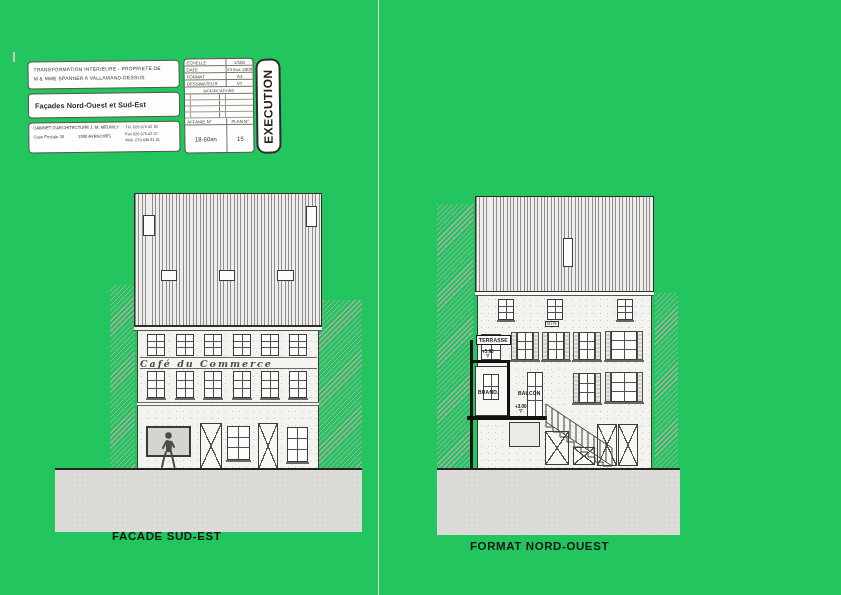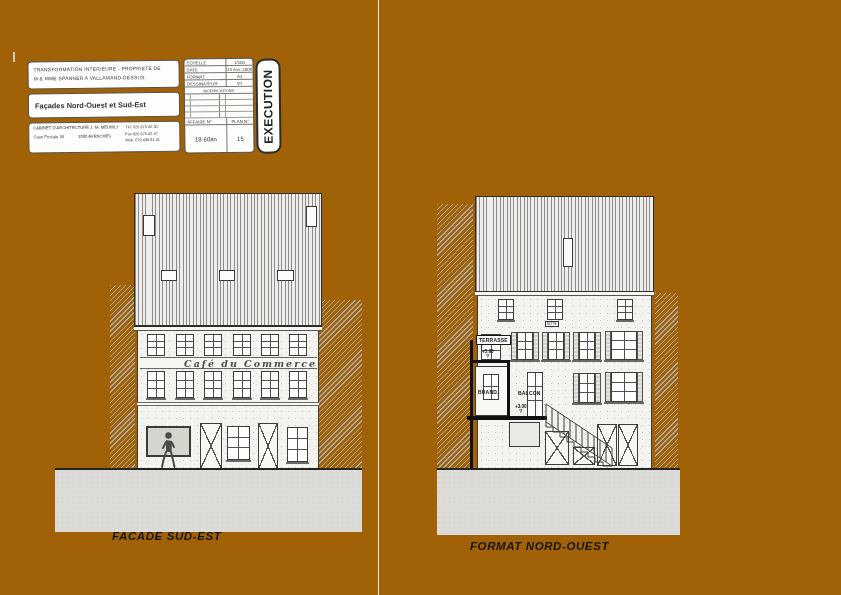--- a/index.html
+++ b/index.html
@@ -1,16 +1,16 @@
 <!DOCTYPE html>
 <html><head>
 <meta charset="utf-8">
 <style>
   html,body{margin:0;padding:0;background:#e9e9e7;}
-  #sheet{position:relative;width:841px;height:595px;background:#a16207;overflow:hidden;
+  #sheet{position:relative;width:841px;height:595px;background:#22c55e;overflow:hidden;
          font-family:"Liberation Sans",sans-serif;color:#2e2e2e;}
   .a{position:absolute;}
   .fold{background:#ededea;}
   
   .tb{position:absolute;left:24px;top:56px;width:258px;height:102px;transform:rotate(-0.7deg);}
   .tbx{position:absolute;border:1px solid #55534f;border-radius:4px;background:#fdfdfb;box-sizing:border-box;}
   .tb-proj{left:4px;top:4px;width:152px;height:28px;padding:3px 5px;font-size:4.9px;letter-spacing:.25px;line-height:1.9;color:#3a3936;}
   .tb-title{left:4px;top:36px;width:152px;height:25px;padding:0 6px;display:flex;align-items:center;font-size:7.4px;font-weight:bold;color:#33322f;}
   .tb-arch{left:4px;top:65px;width:152px;height:31px;padding:2px 4px;display:flex;font-size:4.2px;color:#3a3936;}
   .tb-arch .lft{flex:1;}
@@ -53,22 +53,22 @@
                           linear-gradient(to bottom left,rgba(0,0,0,0) calc(50% - .6px),#55534f calc(50% - .6px),#55534f calc(50% + .6px),rgba(0,0,0,0) calc(50% + .6px));}
   .shop{background:#d6d4cf;border:2px solid #3a3a38;box-sizing:border-box;}
   .shwin{display:flex;}
   .shutter{flex:0 0 6px;border:1px solid #55534f;box-sizing:border-box;
            background:repeating-linear-gradient(180deg,#eae8e3 0 2px,#d3d0c9 2px 4px);}
   .shwin .mid{flex:1;}
   .band{background:#f7f5f1;border-top:1px solid #6a6864;border-bottom:1px solid #6a6864;box-sizing:border-box;}
   .gline{background:#242422;}
   .ground{background-color:#dcdbd7;background-image:radial-gradient(#cfcec9 .5px,rgba(0,0,0,0) 1px);background-size:5px 5px;}
   .thick{background:#111;}
-  .flabel{font-weight:bold;font-size:11.5px;letter-spacing:.6px;color:#161616;white-space:nowrap;font-style:italic;}
-  .sign{display:flex;align-items:center;justify-content:flex-end;font-family:"DejaVu Serif",serif;
+  .flabel{font-weight:bold;font-size:11.5px;letter-spacing:.6px;color:#161616;white-space:nowrap;}
+  .sign{display:flex;align-items:center;justify-content:flex-start;font-family:"DejaVu Serif",serif;
         font-style:italic;font-weight:bold;font-size:9.5px;letter-spacing:2px;color:#4a4946;}
   .ann{font-weight:bold;font-size:5px;letter-spacing:.2px;color:#111;white-space:nowrap;}
   .annbox{border:1px solid #161616;background:rgba(255,255,255,.92);padding:1px 2px;}
   .lvl{font-size:4.6px;font-weight:bold;color:#111;text-align:center;line-height:1.1;white-space:nowrap;}
   .lvl .tri{display:block;font-size:4px;line-height:.8;}
   .note{font-size:3.5px;border:1px solid #333;background:#fff;padding:0 1px;color:#222;white-space:nowrap;}
   .room{background:#f8f7f4;border:1px solid #3c3c3a;box-sizing:border-box;}
 </style>
 </head>
 <body>

